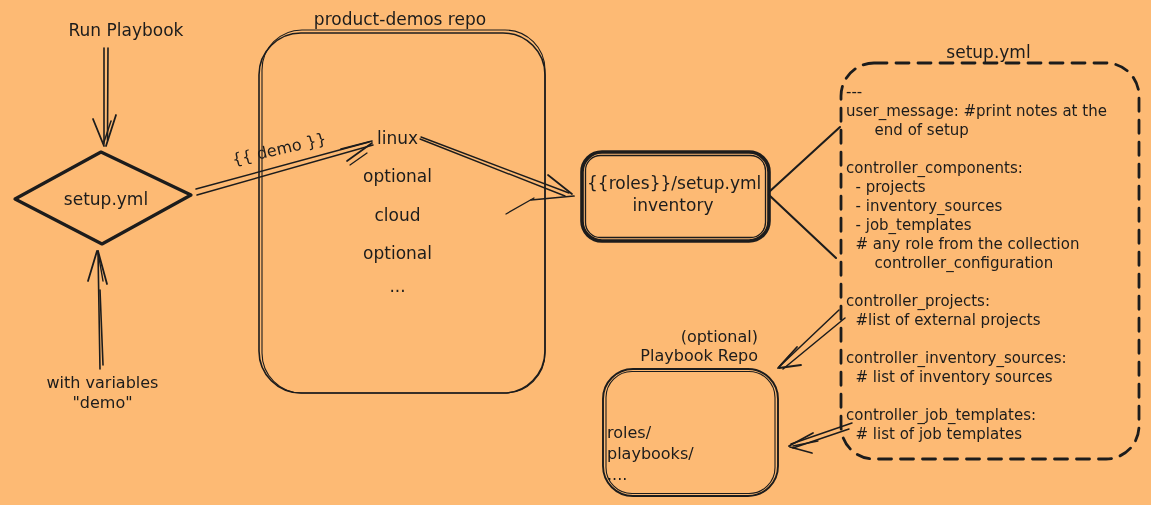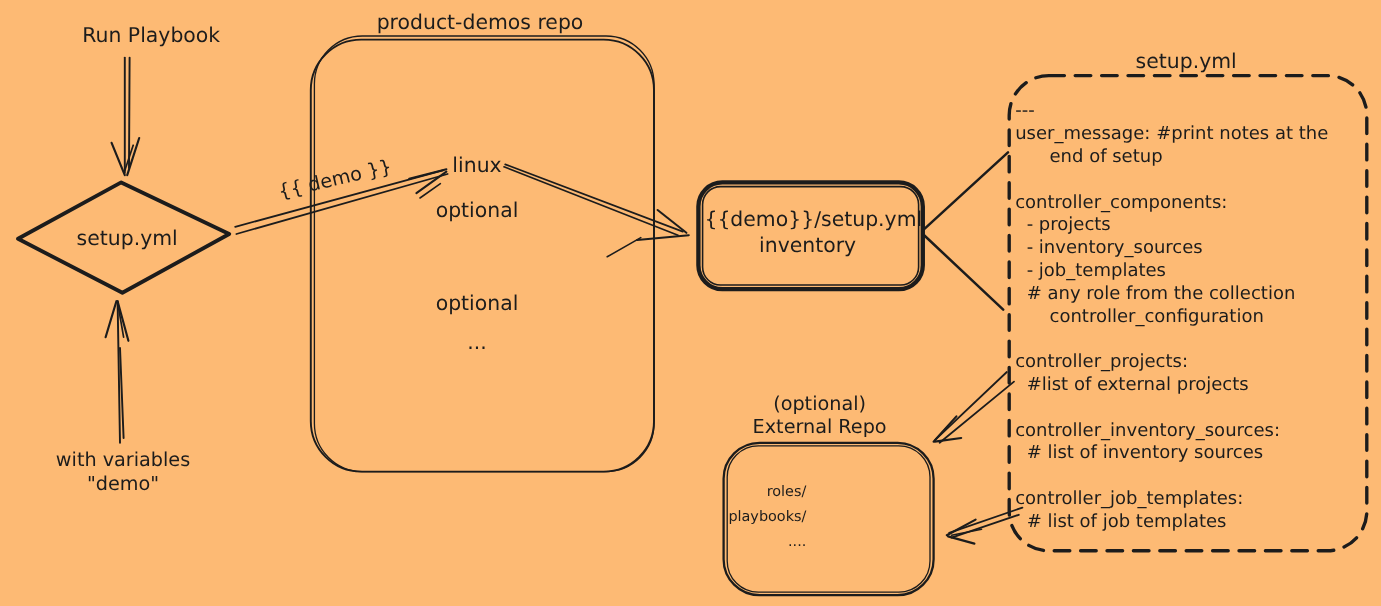--- a/index.html
+++ b/index.html
@@ -27,22 +27,22 @@
   .repo-item-3 { top: 243px; }
   .repo-item-4 { top: 276px; }
   .vars-text      { left: 587px; top: 172px; width: 172px; font-size: 17px; line-height: 22px; }
   .setup-title    { left: 926px; top: 42px;  width: 125px; font-size: 17px; }
   .yaml-pre, .ext-pre {
     position: absolute; margin: 0;
     font-family: "DejaVu Sans", sans-serif;
     color: #1c1c1c; white-space: pre;
   }
   .yaml-pre { left: 846px; top: 83px;  font-size: 15px; line-height: 19px; }
-  .ext-label { left: 608px; top: 327px; width: 150px; font-size: 16px; line-height: 19px; white-space: normal; }
-  .ext-pre  { left: 607px; top: 399px; font-size: 12px; line-height: 21px; text-align: right; }
+  .ext-label { left: 608px; top: 327px; width: 150px; font-size: 16px; line-height: 19px; white-space: normal; text-align: right; }
+  .ext-pre  { left: 607px; top: 422px; font-size: 16px; line-height: 21px; }
 </style>
 </head>
 <body>
 
 <div class="canvas">
 
   <svg class="art" width="1151" height="505" viewBox="0 0 1151 505" fill="none" stroke="#1c1c1c" stroke-linecap="round" stroke-linejoin="round">
 
     <g stroke-width="1.6">
       <path d="M104,48 L104,144"></path>
@@ -129,25 +129,26 @@
     <div>with variables</div>
     <div>"demo"</div>
   </div>
 
   <div class="t center demo-label">{{ demo }}</div>
 
   <div class="t center repo-title">product-demos repo</div>
 
   <div class="t center repo-item repo-item-0">linux</div>
   <div class="t center repo-item repo-item-1">optional</div>
+  <div class="t center repo-item repo-item-2">cloud</div>
   <div class="t center repo-item repo-item-3">optional</div>
   <div class="t center repo-item repo-item-4">...</div>
 
   <div class="t center vars-text">
-    <div>{{demo}}/setup.yml</div>
+    <div>{{roles}}/setup.yml</div>
     <div>inventory</div>
   </div>
 
   <div class="t center setup-title">setup.yml</div>
 
   <pre class="yaml-pre">---
 user_message: #print notes at the
       end of setup
 
 controller_components:
@@ -161,20 +162,20 @@
   #list of external projects
 
 controller_inventory_sources:
   # list of inventory sources
 
 controller_job_templates:
   # list of job templates</pre>
 
   <div class="t center ext-label">
     <div>(optional)</div>
-    <div>External Repo</div>
+    <div>Playbook Repo</div>
   </div>
 
   <pre class="ext-pre">roles/
 playbooks/
 ....</pre>
 
 </div>
 
 </body></html>

